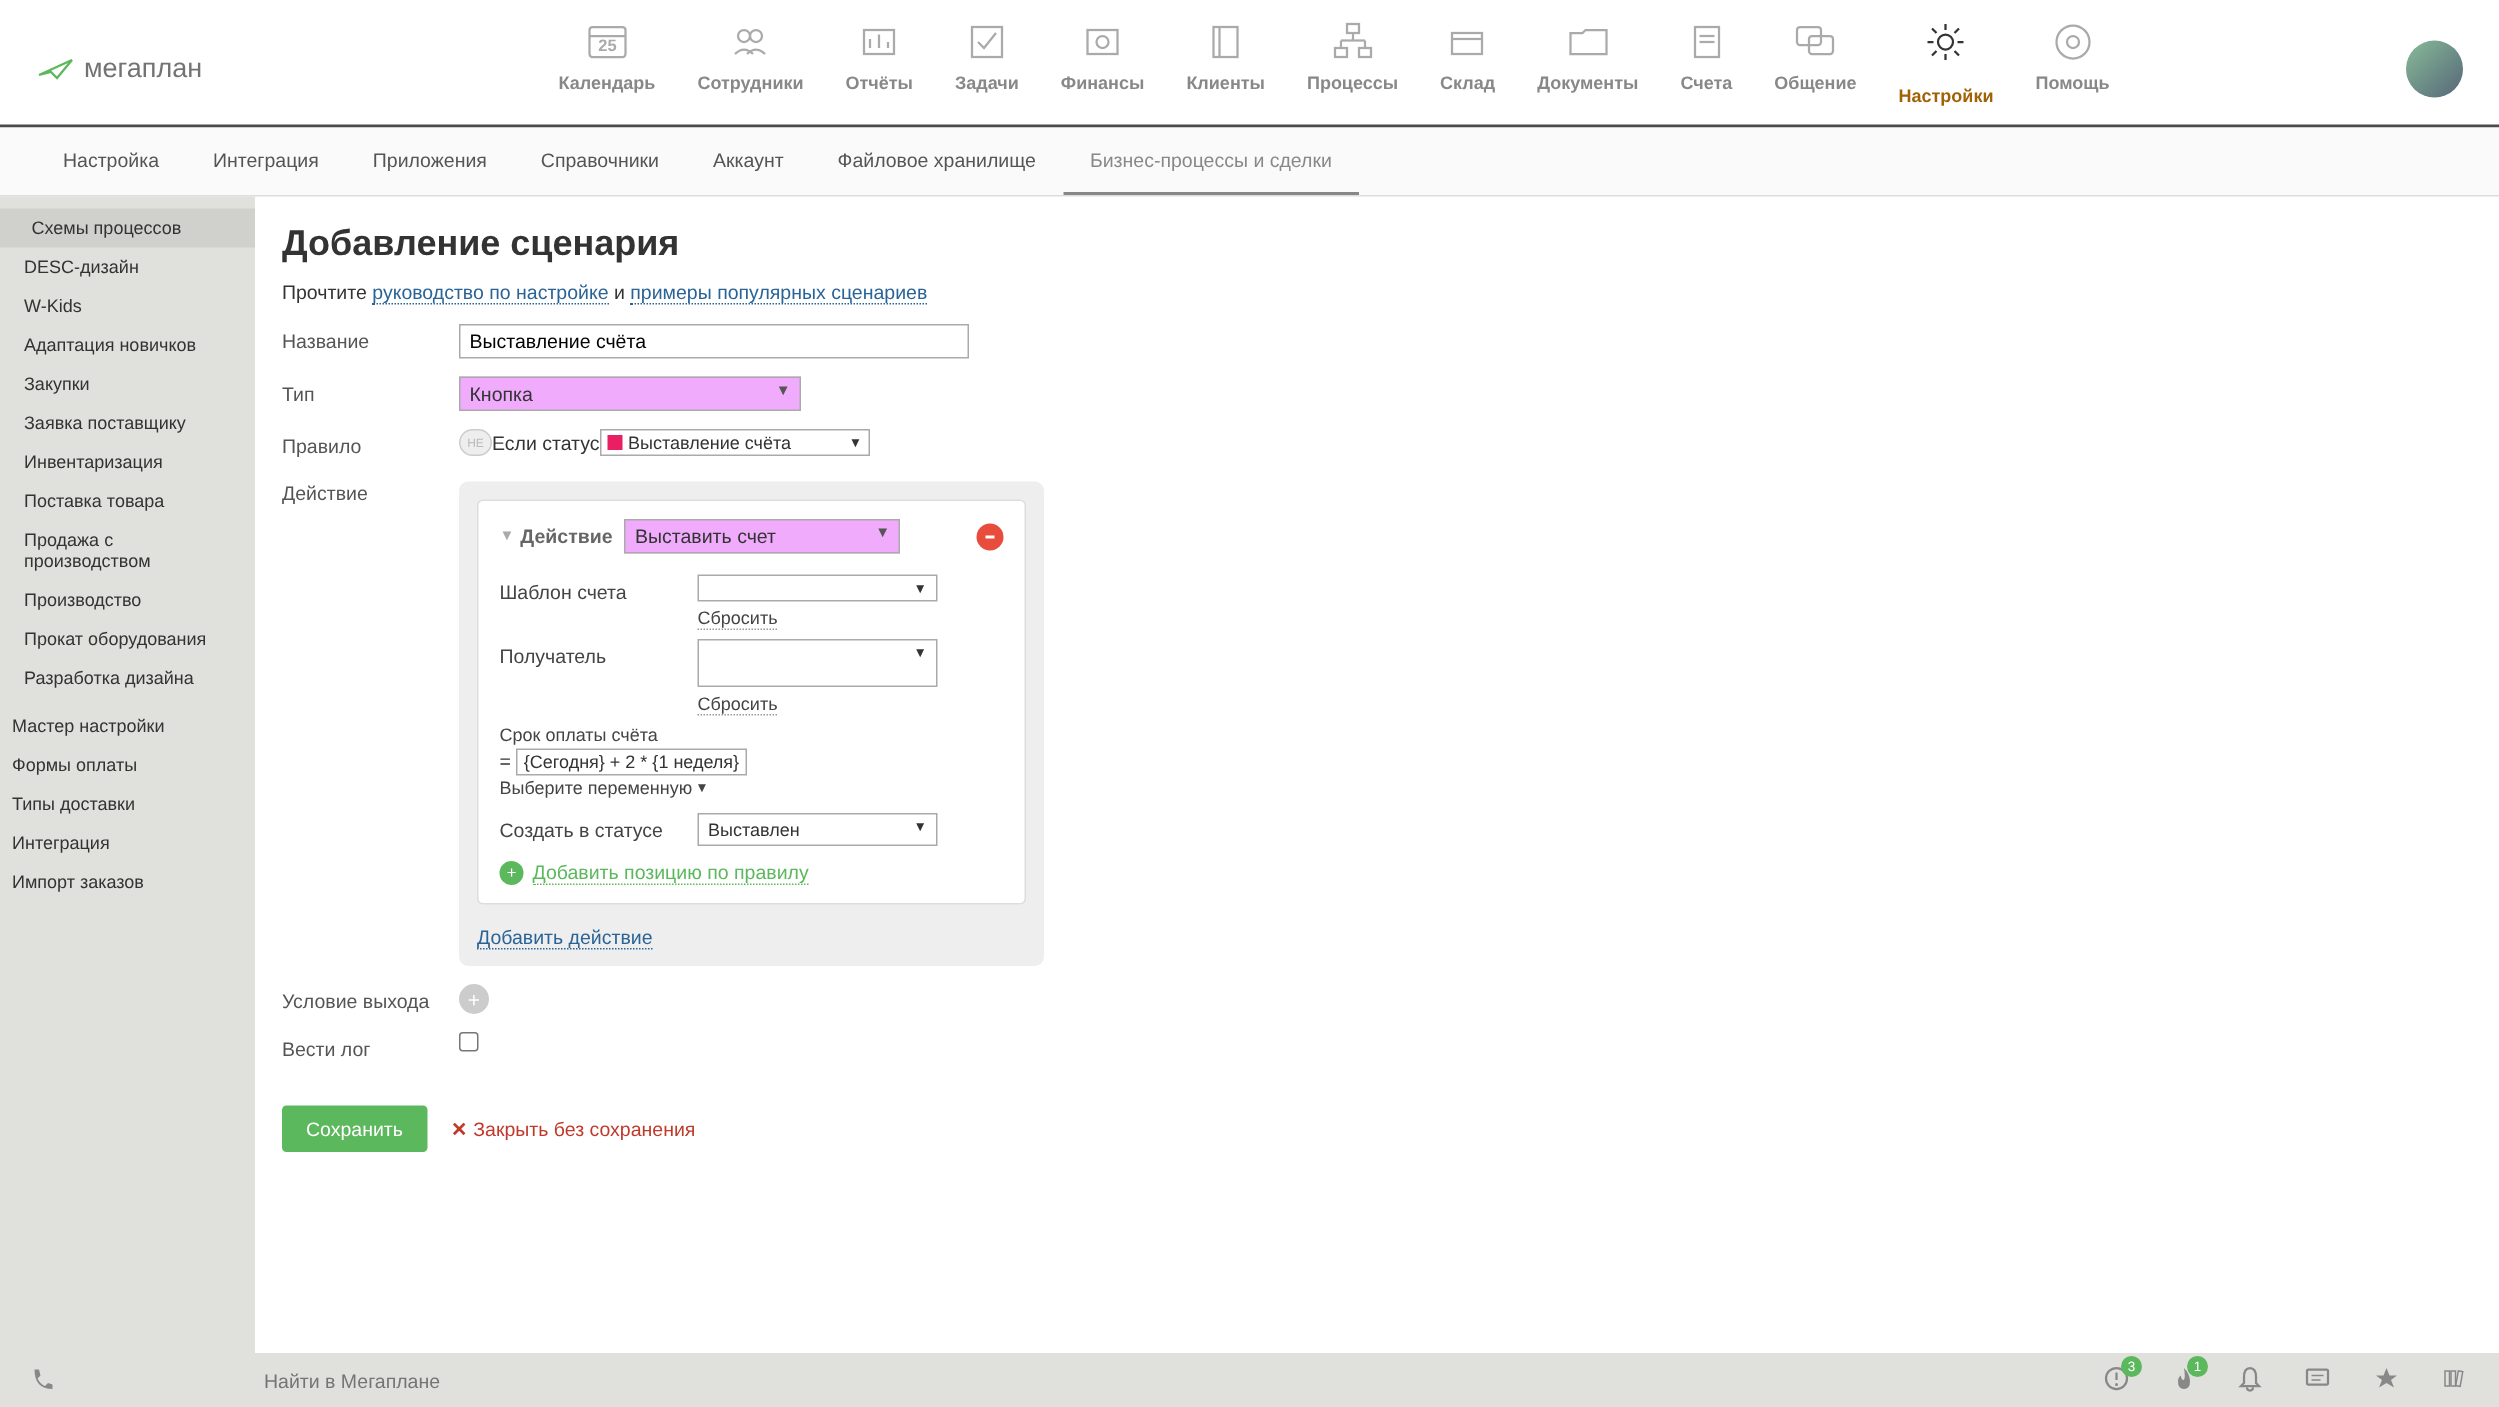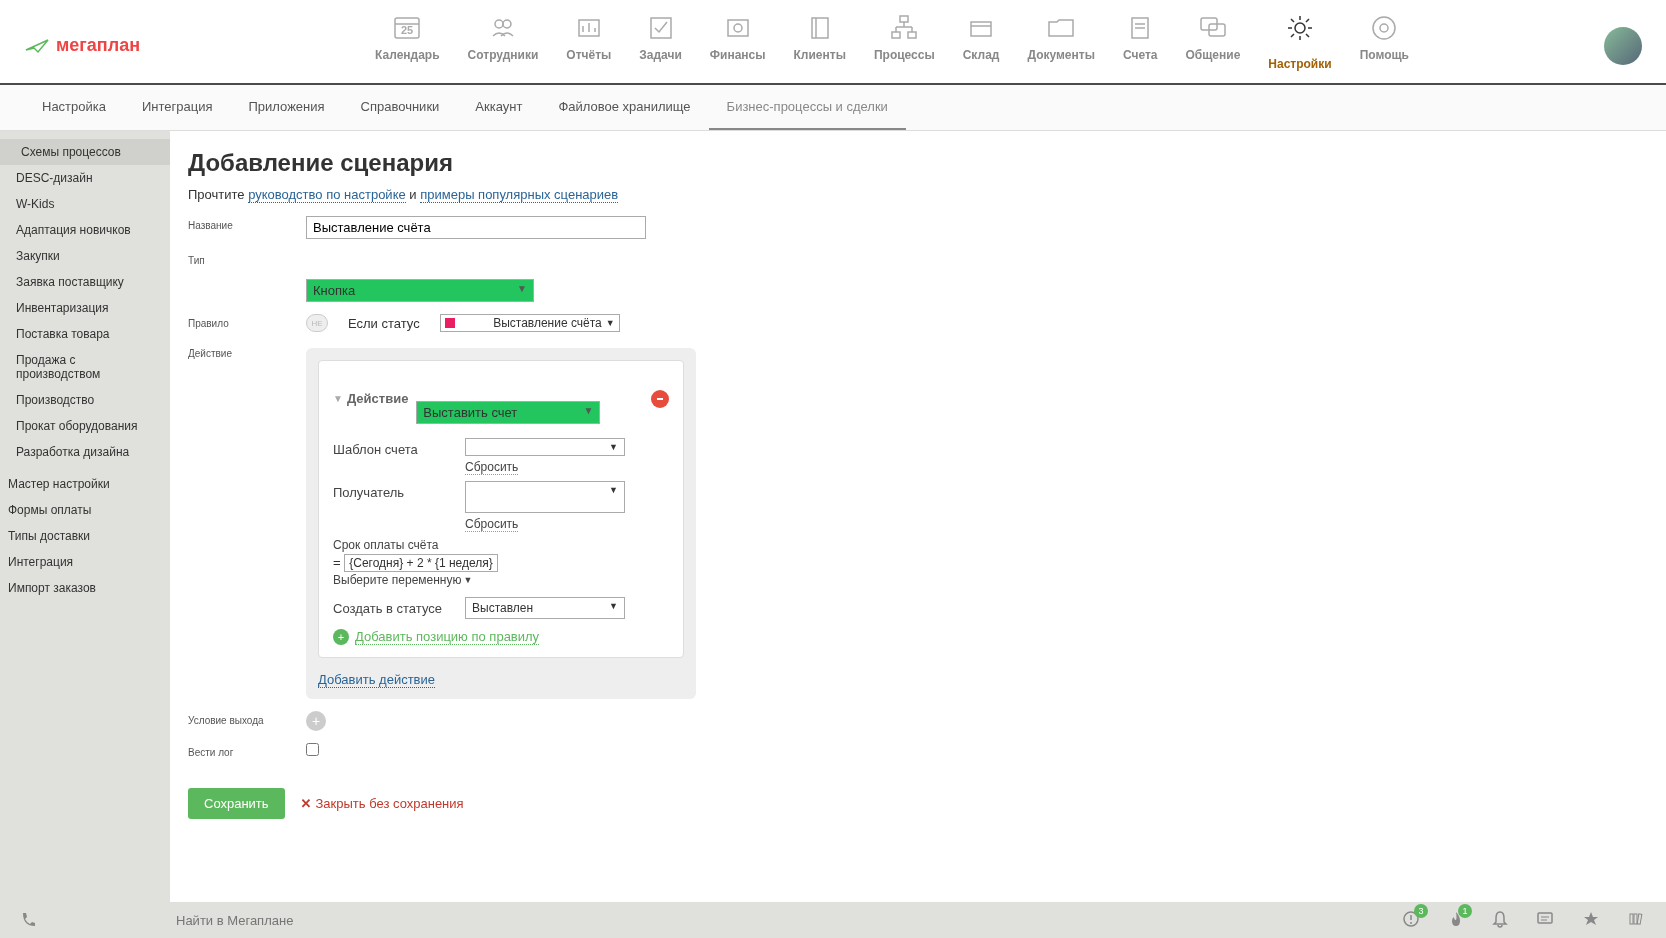--- a/index.html
+++ b/index.html
@@ -1,19 +1,19 @@
 <!DOCTYPE html>
 <html><head>
 <meta charset="utf-8">
 <style>
 * { box-sizing: border-box; margin: 0; padding: 0; }
 body { font-family: Arial, Helvetica, sans-serif; font-size: 13px; color: #333; background: #fff; }
 .topnav { display: flex; align-items: center; padding: 8px 24px 0 24px; border-bottom: 2px solid #4a4a4a; }
 .logo { display: flex; align-items: center; gap: 6px; margin-right: 40px; }
-.logo-text { font-size: 18px; font-weight: bold; color: #ef4444; }
+.logo-text { font-size: 18px; font-weight: normal; color: #737373; }
 .nav-items { display: flex; gap: 0; flex: 1; justify-content: center; }
 .nav-item { display: flex; flex-direction: column; align-items: center; gap: 4px; padding: 4px 14px 12px 14px; cursor: pointer; color: #888; font-size: 12px; font-weight: bold; }
 .nav-item.active { color: #a16207; gap: 13px; }
 .nav-icon { width: 32px; height: 32px; display: flex; align-items: center; justify-content: center; }
 .nav-icon svg { stroke: #aaa; fill: none; stroke-width: 1.5; }
 .nav-item.active .nav-icon svg { stroke: #333; }
 .avatar-wrap { margin-left: auto; }
 .avatar { width: 38px; height: 38px; border-radius: 50%; background: linear-gradient(135deg,#8b9,#567); }
 .subnav { display: flex; padding: 0 24px; border-bottom: 1px solid #ddd; background: #fafafa; }
 .subnav-item { padding: 14px 18px; font-size: 13px; color: #555; cursor: pointer; }
@@ -21,25 +21,25 @@
 .layout { display: flex; min-height: calc(100vh - 165px); }
 .sidebar { width: 170px; background: #e0e0dd; padding: 8px 0; font-size: 12px; }
 .side-header { padding: 6px 21px; background: #d0d0cc; font-weight: normal; font-size: 12px; }
 .side-link { padding: 6px 8px 6px 16px; cursor: pointer; }
 .side-top { padding: 6px 8px; cursor: pointer; }
 .content { flex: 1; padding: 18px 28px 40px 18px; }
 h1 { font-size: 24px; font-weight: bold; margin-bottom: 10px; }
 .hint { margin-bottom: 14px; font-size: 13px; }
 .hint a { color: #2a6496; text-decoration: none; border-bottom: 1px dotted #2a6496; }
 .form-row { display: flex; align-items: flex-start; margin-bottom: 12px; }
-.form-label { width: 118px; color: #555; padding-top: 4px; font-size: 10px; }
+.form-label { width: 118px; color: #555; padding-top: 4px; font-size: 13px; }
 .text-input { width: 340px; padding: 3px 6px; border: 1px solid #aaa; font-size: 13px; }
-.select { width: 228px; padding: 3px 6px; border: 1px solid #aaa; font-size: 13px; background: #22c55e; position: relative; margin-top: 28px; }
+.select { width: 228px; padding: 3px 6px; border: 1px solid #aaa; font-size: 13px; background: #f0abfc; position: relative; }
 .select-caret { float: right; font-size: 10px; color: #555; }
-.rule-line { display: flex; align-items: center; gap: 20px; text-align: right; }
+.rule-line { display: flex; align-items: center; gap: 0; }
 .badge-toggle { width: 22px; height: 18px; border-radius: 9px; background: #eee; border: 1px solid #ccc; font-size: 8px; display:flex;align-items:center;justify-content:center;color:#bbb; }
 .mini-select { border: 1px solid #aaa; padding: 1px 4px; font-size: 12px; display: inline-flex; align-items: center; gap: 4px; }
 .mini-caret { font-size: 9px; }
 .action-panel { background: #eee; border-radius: 6px; padding: 12px; width: 390px; margin-top: 4px; }
 .action-card { background: #fff; border: 1px solid #ddd; border-radius: 4px; padding: 12px 14px; }
 .action-header { display: flex; align-items: center; gap: 8px; margin-bottom: 14px; }
 .action-title-wrap { display:flex; align-items:center; gap:4px; font-weight:bold; color:#666; }
 .remove-btn { width: 18px; height: 18px; border-radius: 50%; background: #e74c3c; color: #fff; display: flex; align-items: center; justify-content: center; font-size: 12px; margin-left: auto; cursor: pointer; }
 .inner-row { display: flex; align-items: flex-start; margin-bottom: 6px; gap: 12px; }
 .inner-label { width: 120px; color: #444; font-size: 13px; padding-top: 4px; }

